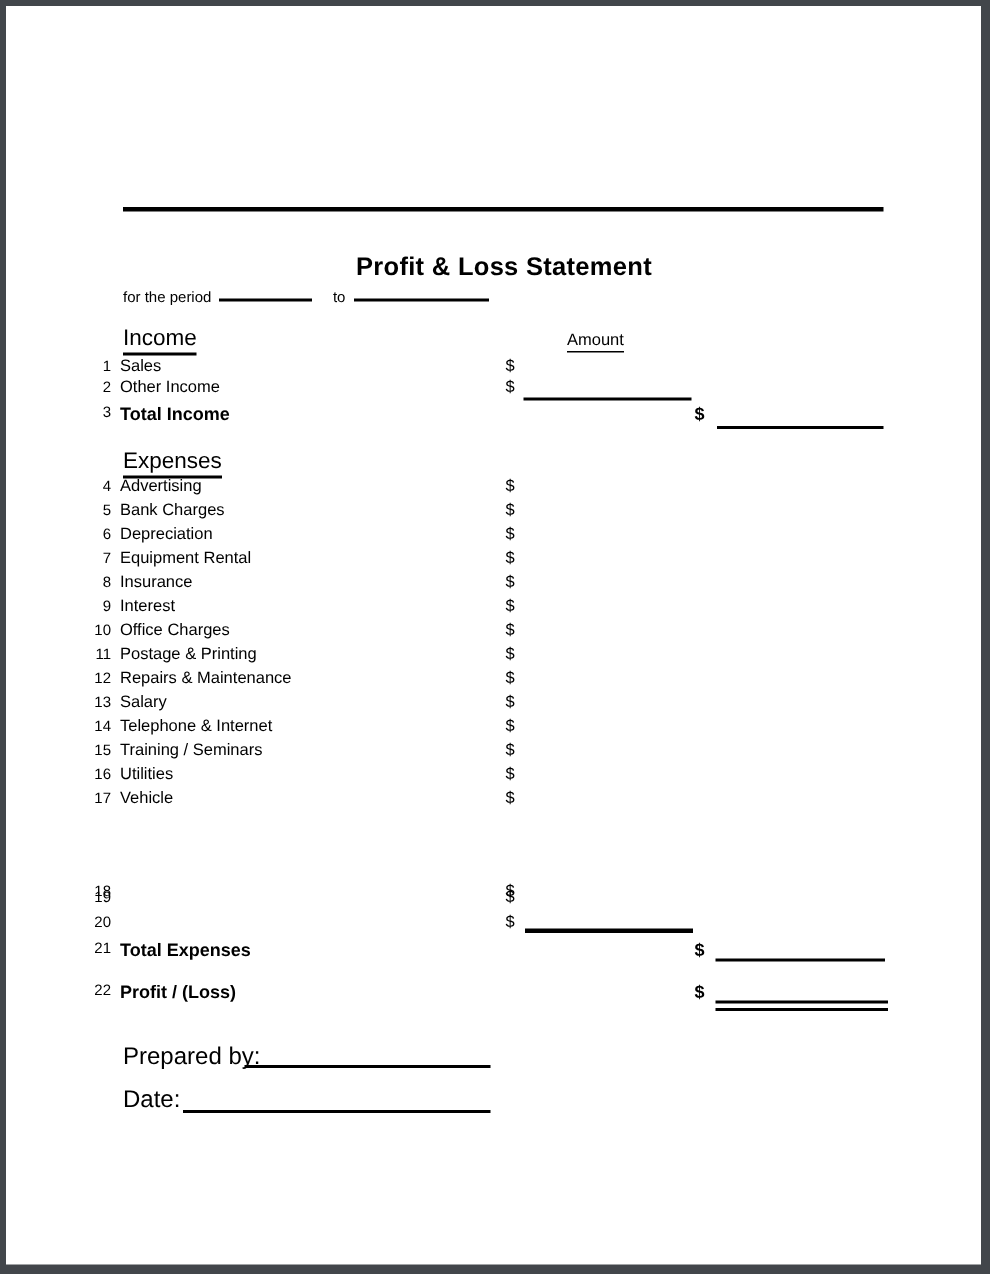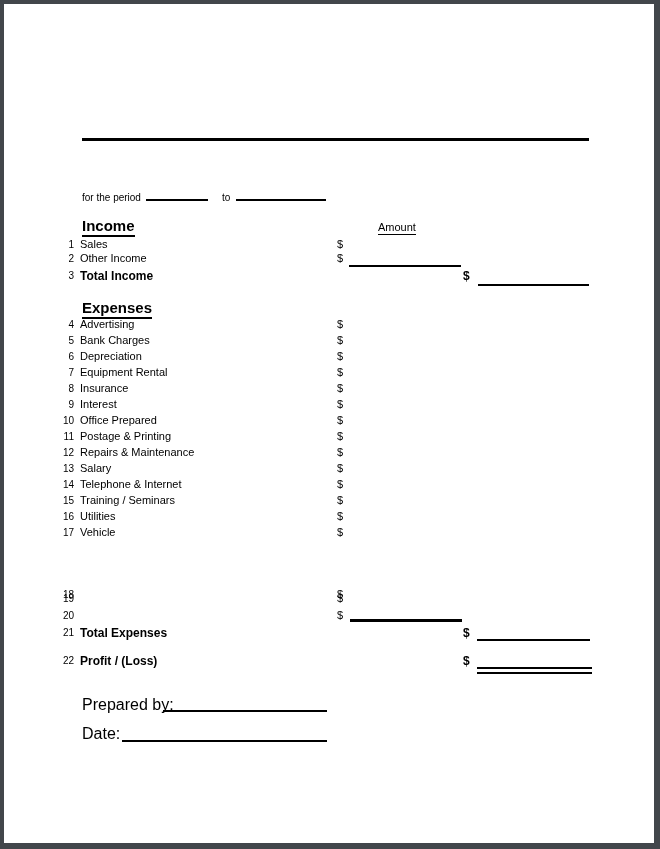--- a/index.html
+++ b/index.html
@@ -10,21 +10,21 @@
 
   .rule{position:absolute;background:#000;}
   .doc-title{position:absolute;left:82px;top:168px;width:508px;text-align:center;
              font-size:17px;font-weight:bold;letter-spacing:0.2px;}
   .period-line{position:absolute;left:82px;top:189px;width:508px;text-align:left;
                font-size:10px;white-space:nowrap;}
   .blank{display:inline-block;height:10px;border-bottom:2px solid #000;vertical-align:baseline;}
   .blank-from{width:62px;margin-left:5px;margin-right:14px;}
   .blank-to{width:90px;margin-left:6px;}
 
-  .section-heading{position:absolute;left:82px;font-size:15px;font-weight:bold;}
+  .section-heading{position:absolute;left:82px;font-size:15px;font-weight:normal;}
   .section-heading .hd{display:inline-block;border-bottom:2px solid #000;padding-bottom:1px;}
   .amount-header{position:absolute;left:378px;top:221px;font-size:11px;}
   .amount-header .ah{display:inline-block;border-bottom:1px solid #000;padding-bottom:1px;}
 
   .row{position:absolute;left:0;width:660px;height:14px;font-size:11px;}
   .row .num{position:absolute;left:54px;width:20px;top:1px;text-align:right;font-size:10px;}
   .row .lbl{position:absolute;left:80px;}
   .row .cur{position:absolute;left:337px;}
   .row.total{font-size:12px;font-weight:bold;}
   .row.total .num{font-weight:normal;}
@@ -37,20 +37,21 @@
 </style>
 </head>
 <body>
 
 <div class="frame">
   <div class="page"></div>
   <div class="content">
 
     <div class="rule" style="left:82px;top:138px;width:507px;height:3px;"></div>
 
+    <div class="doc-title">Profit &amp; Loss Statement</div>
 
     <div class="period-line"><span>for the period</span><span class="blank blank-from"></span><span>to</span><span class="blank blank-to"></span></div>
 
     <div class="section-heading" style="top:217px;"><span class="hd">Income</span></div>
     <div class="amount-header"><span class="ah">Amount</span></div>
 
     <div class="row" style="top:238px;">
       <span class="num">1</span>
       <span class="lbl">Sales</span>
       <span class="cur">$</span>
@@ -96,21 +97,21 @@
       <span class="lbl">Insurance</span>
       <span class="cur">$</span>
     </div>
     <div class="row" style="top:398px;">
       <span class="num">9</span>
       <span class="lbl">Interest</span>
       <span class="cur">$</span>
     </div>
     <div class="row" style="top:414px;">
       <span class="num">10</span>
-      <span class="lbl">Office Prepared</span>
+      <span class="lbl">Office Charges</span>
       <span class="cur">$</span>
     </div>
     <div class="row" style="top:430px;">
       <span class="num">11</span>
       <span class="lbl">Postage &amp; Printing</span>
       <span class="cur">$</span>
     </div>
     <div class="row" style="top:446px;text-decoration:underline;">
       <span class="num">12</span>
       <span class="lbl">Repairs &amp; Maintenance</span>

